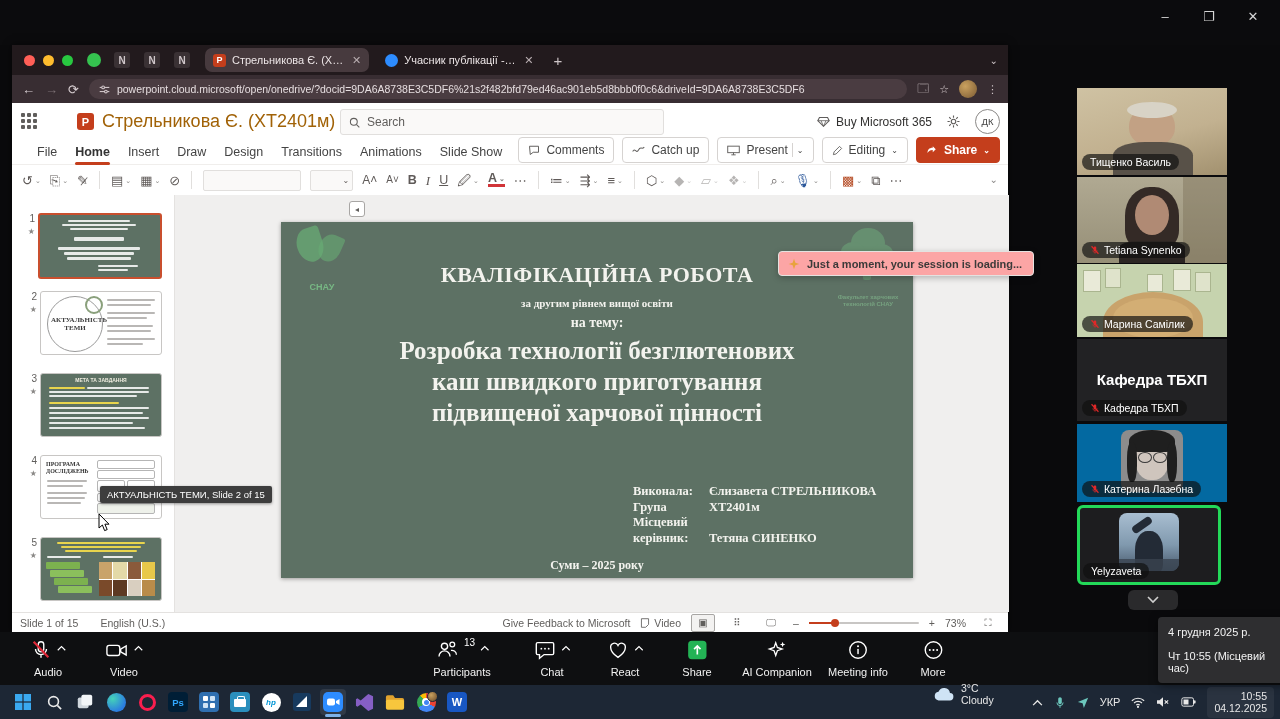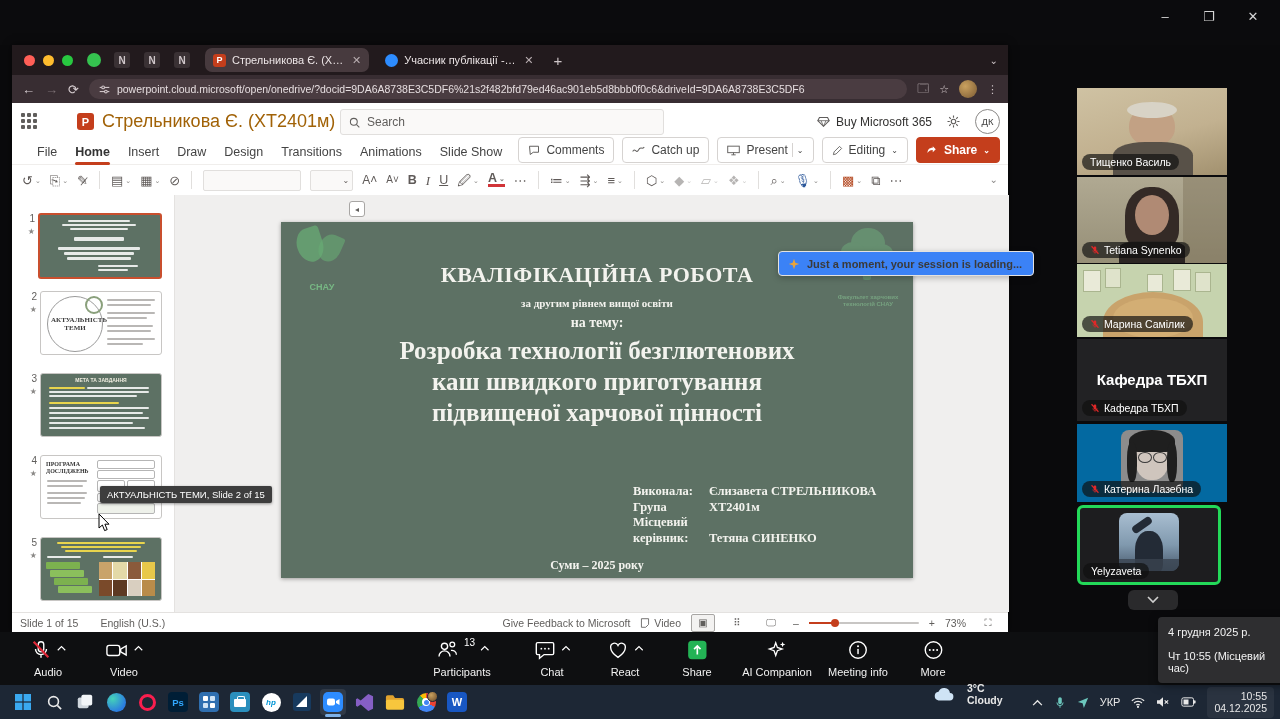--- a/index.html
+++ b/index.html
@@ -70,21 +70,21 @@
   .ric{font-size:13px;line-height:1;display:flex;align-items:center;gap:2px;}
   .ric .chev{font-size:7px;color:#8a8886;}
   .rsep{width:1px;height:18px;background:#e1dfdd;margin:0 2px;}
   .fontbox{width:96px;height:19px;border:1px solid #e1dfdd;border-radius:2px;background:#faf9f8;}
   .sizebox{width:38px;height:19px;border:1px solid #e1dfdd;border-radius:2px;background:#faf9f8;display:flex;align-items:center;justify-content:flex-end;padding-right:3px;}
   .bld{font-weight:bold;font-size:12.5px}.itl{font-style:italic;font-family:"Liberation Serif",serif;font-size:13px}.und{text-decoration:underline;font-size:12.5px}
   .fcolor{font-size:12.5px;font-weight:bold;border-bottom:3px solid #d13438;line-height:11px;}
   .ribbon .last{margin-left:auto;}
 
   
-  .toast{left:766px;top:148px;width:236px;height:23px;background:#3b82f6;border:1px solid #e4e2e0;border-radius:4px;
+  .toast{left:766px;top:148px;width:236px;height:23px;background:#fca5a5;border:1px solid #e4e2e0;border-radius:4px;
          box-shadow:0 2px 6px rgba(0,0,0,.25);display:flex;align-items:center;gap:7px;padding:0 9px;z-index:40;}
   .toast span{font-size:11px;font-weight:bold;color:#3b3a39;white-space:nowrap;}
 
   
   .content{position:absolute;left:0;top:92px;width:996px;height:417px;}
   .thumbpanel{position:absolute;left:0;top:0;width:162px;height:417px;background:#fff;}
   .thumbrow{position:absolute;left:10px;width:140px;display:flex;}
   .tnum{width:16px;font-size:10px;color:#605e5c;text-align:right;padding-right:3px;}
   .tnum .star{display:block;font-size:8px;color:#8a8886;margin-top:3px;}
   .thumb{width:120px;height:62px;border:1px solid #c8c6c4;border-radius:3px;background:#fff;position:relative;overflow:hidden;flex:none;}
@@ -149,21 +149,21 @@
   .zitem .irow{display:flex;align-items:flex-start;gap:5px;height:24px;}
   .zitem .lbl{font-size:11px;margin-top:3px;white-space:nowrap;}
   .zbadge{font-size:10px;color:#fff;margin-top:-2px;}
   .upchev{margin-top:6px;}
 
   
   .taskbar{left:0;top:685px;width:1280px;height:34px;background:#1d2735;display:flex;align-items:center;}
   .tbi{width:26px;height:26px;margin-left:5px;border-radius:4px;display:flex;align-items:center;justify-content:center;position:relative;flex:none;}
   .tbi.active{background:rgba(255,255,255,.09);}
   .tbi.active:after{content:"";position:absolute;bottom:-2px;left:5px;width:16px;height:3px;border-radius:2px;background:#7db1e8;}
-  .weather{position:absolute;left:933px;top:0;height:18px;display:flex;align-items:center;gap:12px;color:#e8e8e8;font-weight:bold;}
+  .weather{position:absolute;left:933px;top:0;height:18px;display:flex;align-items:center;gap:6px;color:#e8e8e8;}
   .weather .wtxt{font-size:10.5px;line-height:12px;}
   .tray{position:absolute;right:6px;top:0;height:34px;display:flex;align-items:center;gap:11px;color:#e8e8e8;}
   .clock{text-align:right;font-size:10.5px;line-height:12.5px;background:rgba(255,255,255,.06);padding:3px 7px;border-radius:4px;}
   .cursor{position:absolute;left:86px;top:318px;z-index:60;}
 </style>
 </head>
 <body>
 
 <div class="abs zoom-titlebar">
   <div class="win-controls">

